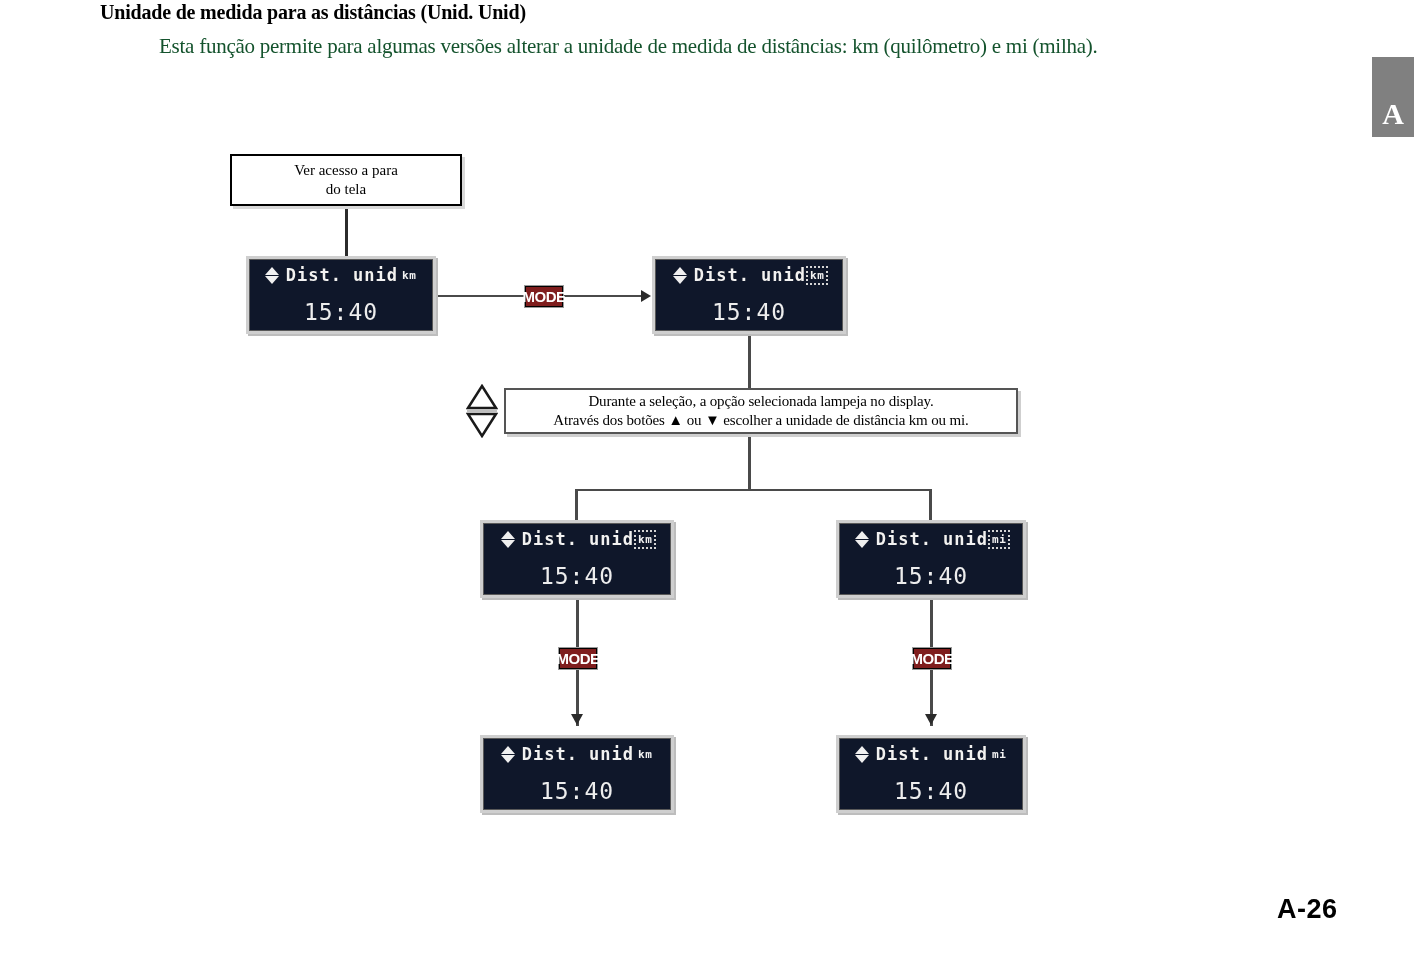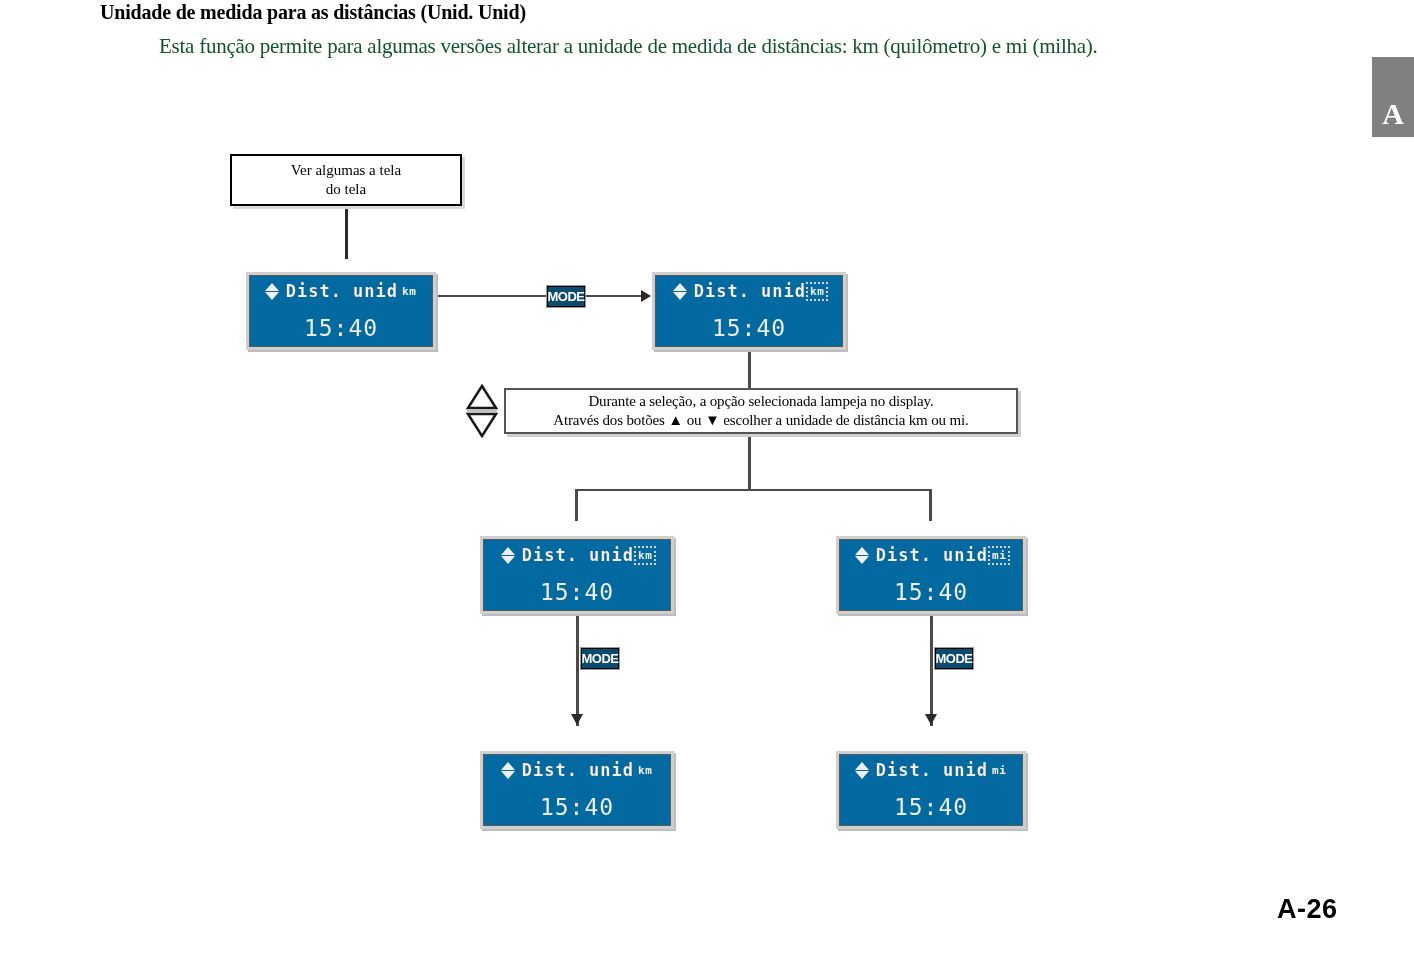--- a/index.html
+++ b/index.html
@@ -104,29 +104,28 @@
     left: 504px; top: 388px; width: 514px; height: 46px;
     font-size: 15px;
     border: 2px solid #555;
     box-shadow: 3px 3px 0 0 #cfcfcf;
   }
   #note-instruction .line { letter-spacing: -0.15px; }
 
   
   .lcd {
     position: absolute;
-    background: #0369a1;
+    background: #0f172a;
     border: 3px solid #cfcfcf;
     box-shadow: 2px 2px 0 0 #bdbdbd, inset 0 0 0 1px #595959;
     box-sizing: border-box;
     z-index: 6;
     font-family: "DejaVu Sans Mono", monospace;
     color: #e8e8e8;
     overflow: hidden;
-    margin-top: 16px;
   }
   .lcd-row1 {
     position: absolute;
     left: 0; right: 0; top: 6px;
     display: flex;
     align-items: center;
     justify-content: center;
     gap: 3px;
   }
   .lcd-label {
@@ -201,33 +200,32 @@
     width: 0; height: 0;
     border-left: 6px solid transparent;
     border-right: 6px solid transparent;
     border-top: 11px solid #2b2b2b;
     z-index: 2;
   }
 
   
   .mode-badge {
     position: absolute;
-    background: #0c4a6e;
+    background: #7f1d1d;
     border: 1px solid #000;
     color: #ffffff;
     font-family: "Liberation Sans", sans-serif;
     font-weight: bold;
-    font-size: 13px;
+    font-size: 15px;
     letter-spacing: -0.5px;
     display: flex;
     align-items: center;
     justify-content: center;
     z-index: 7;
     box-shadow: 0 0 0 1px #9a9a9a;
-    margin-left: 22px;
   }
 
   
   #btn-updown-icon {
     position: absolute;
     left: 466px;
     top: 384px;
     width: 32px;
     height: 54px;
     z-index: 6;
@@ -237,21 +235,21 @@
 <body>
 
 <div id="page-title">Unidade de medida para as distâncias (Unid. Unid)</div>
 <div id="intro-paragraph">Esta função permite para algumas versões alterar a unidade de medida de distâncias: km (quilômetro) e mi (milha).</div>
 
 <div id="chapter-tab">A</div>
 
 <div id="diagram">
 
   <div class="note-box" id="note-menu-access">
-    <span class="line">Ver algumas a tela</span>
+    <span class="line">Ver acesso a para</span>
     <span class="line">do tela</span>
   </div>
 
   <div class="conn-v thick" style="left:345px; top:206px; width:3px; height:53px;"></div>
 
   <div class="lcd" id="display-initial" style="left:246px; top:256px; width:190px; height:78px;">
     <div class="lcd-row1">
       <span class="lcd-arrows">
         <span class="up"></span>
           <span class="dn"></span>

